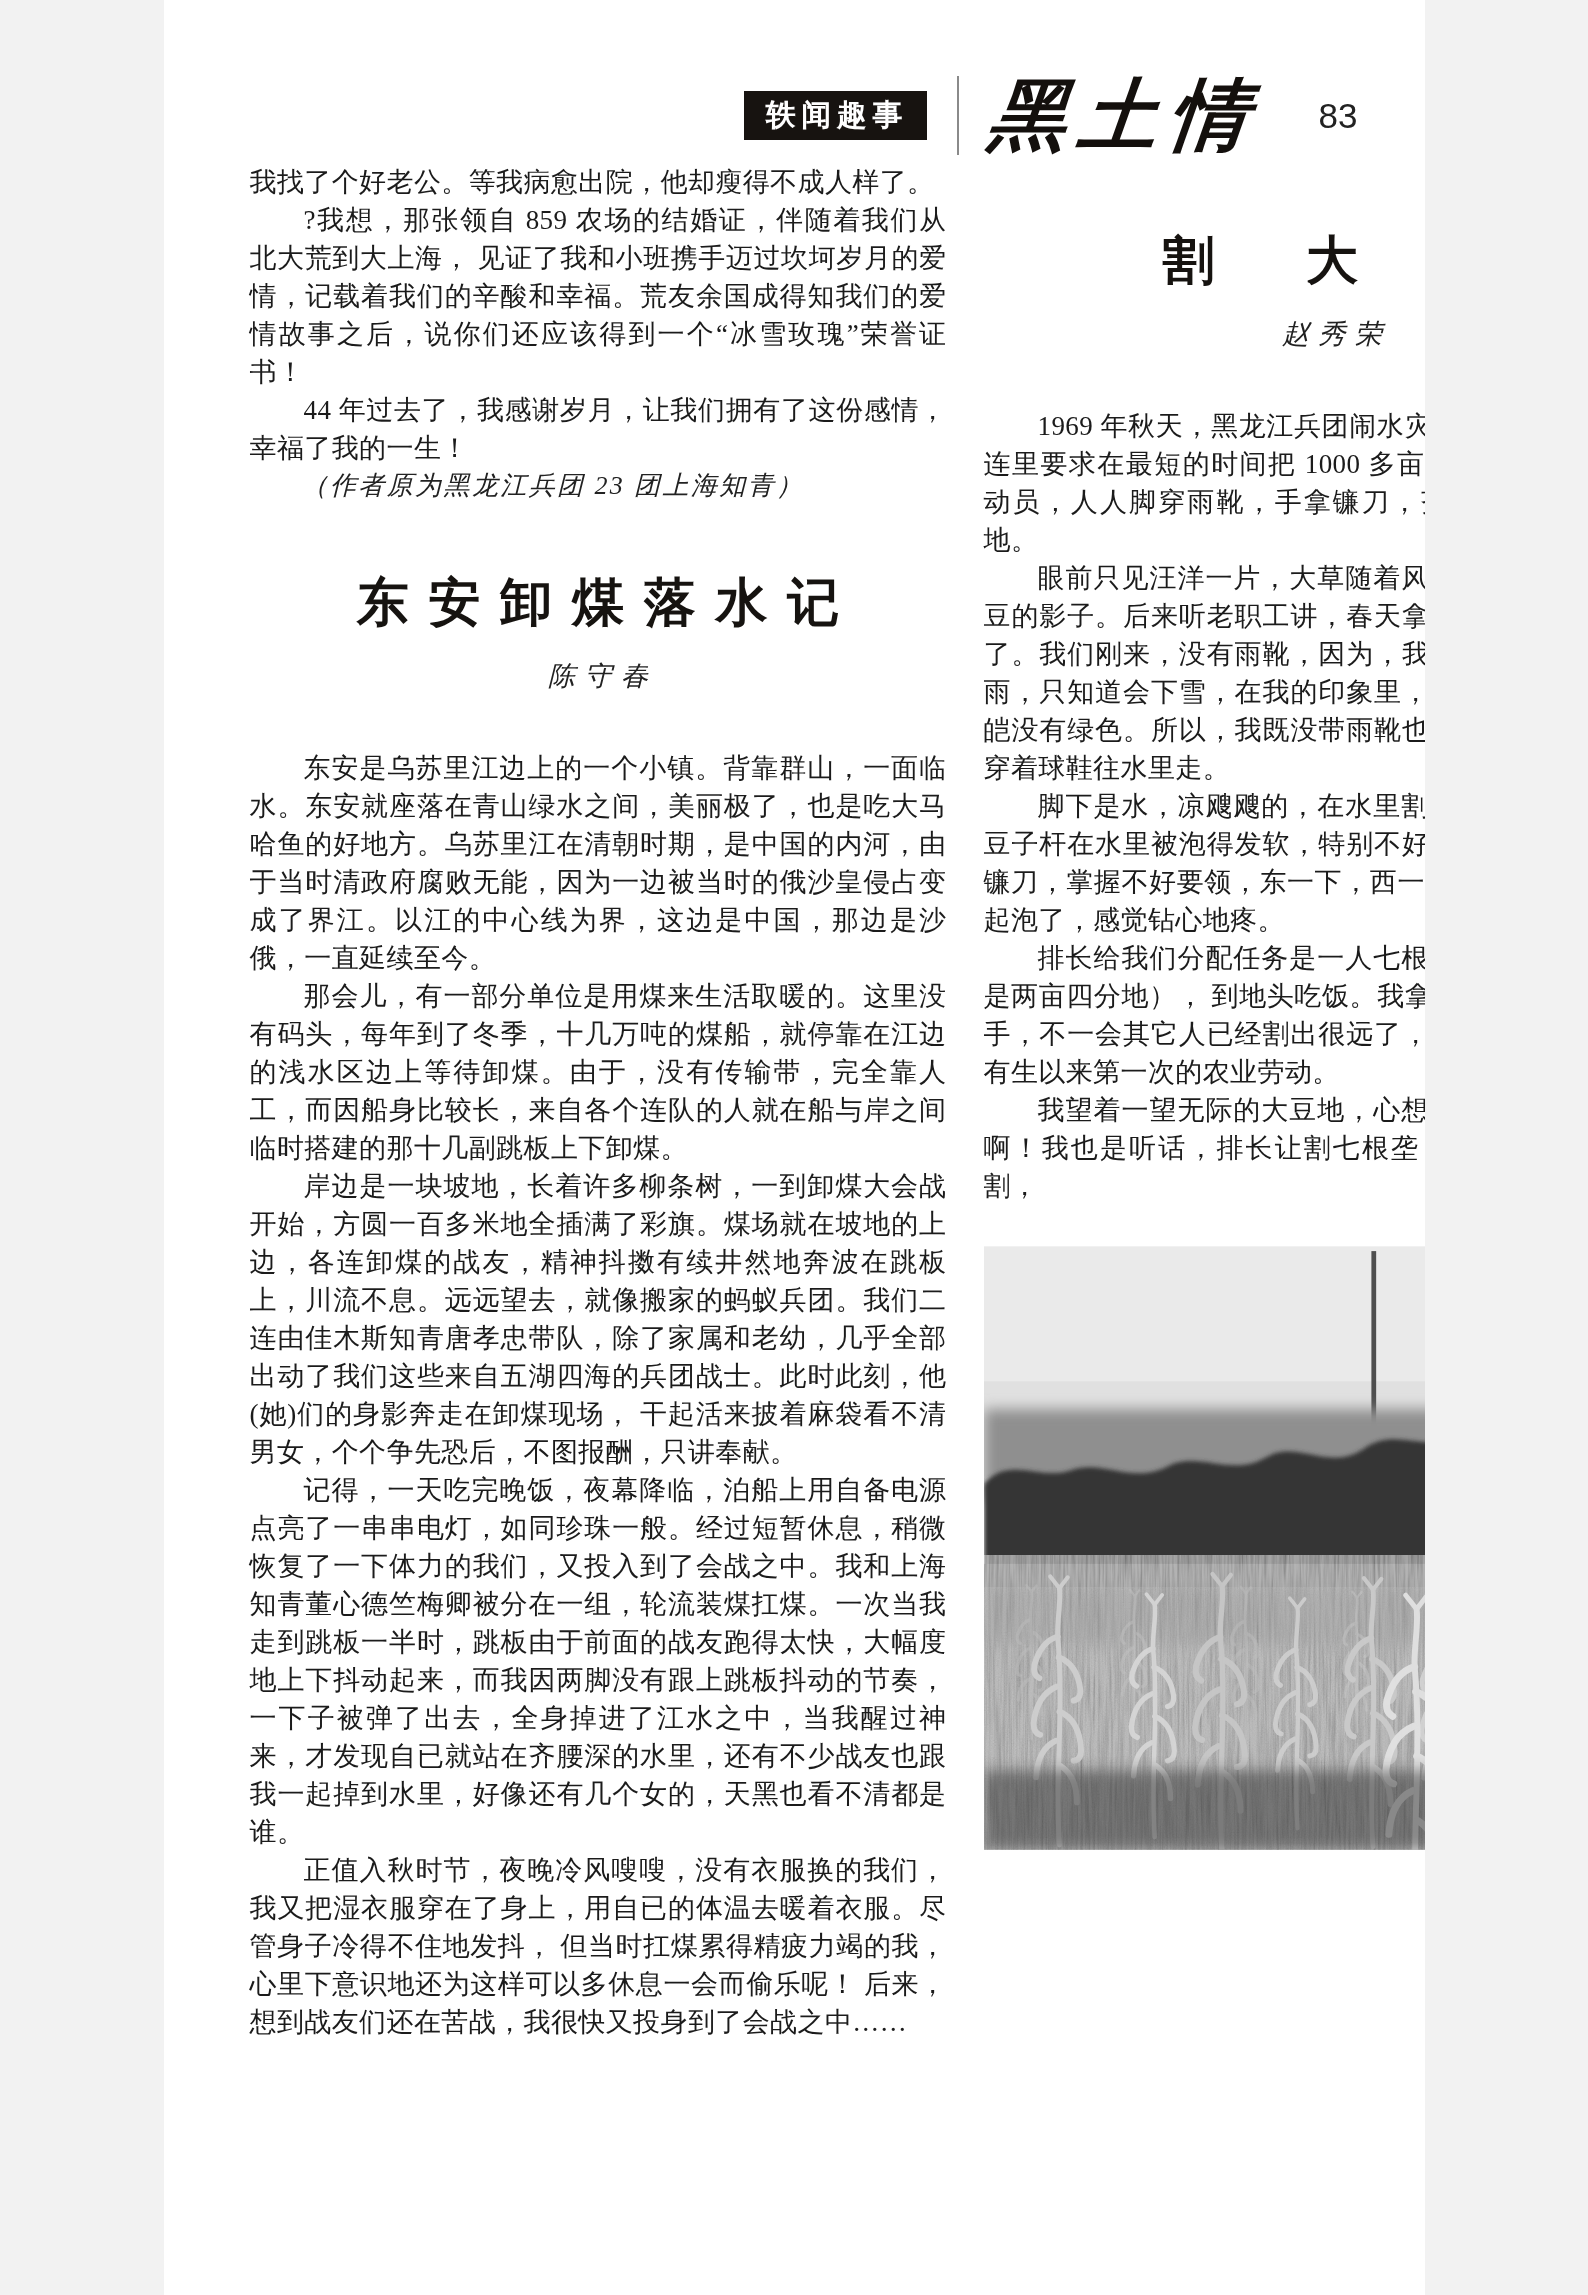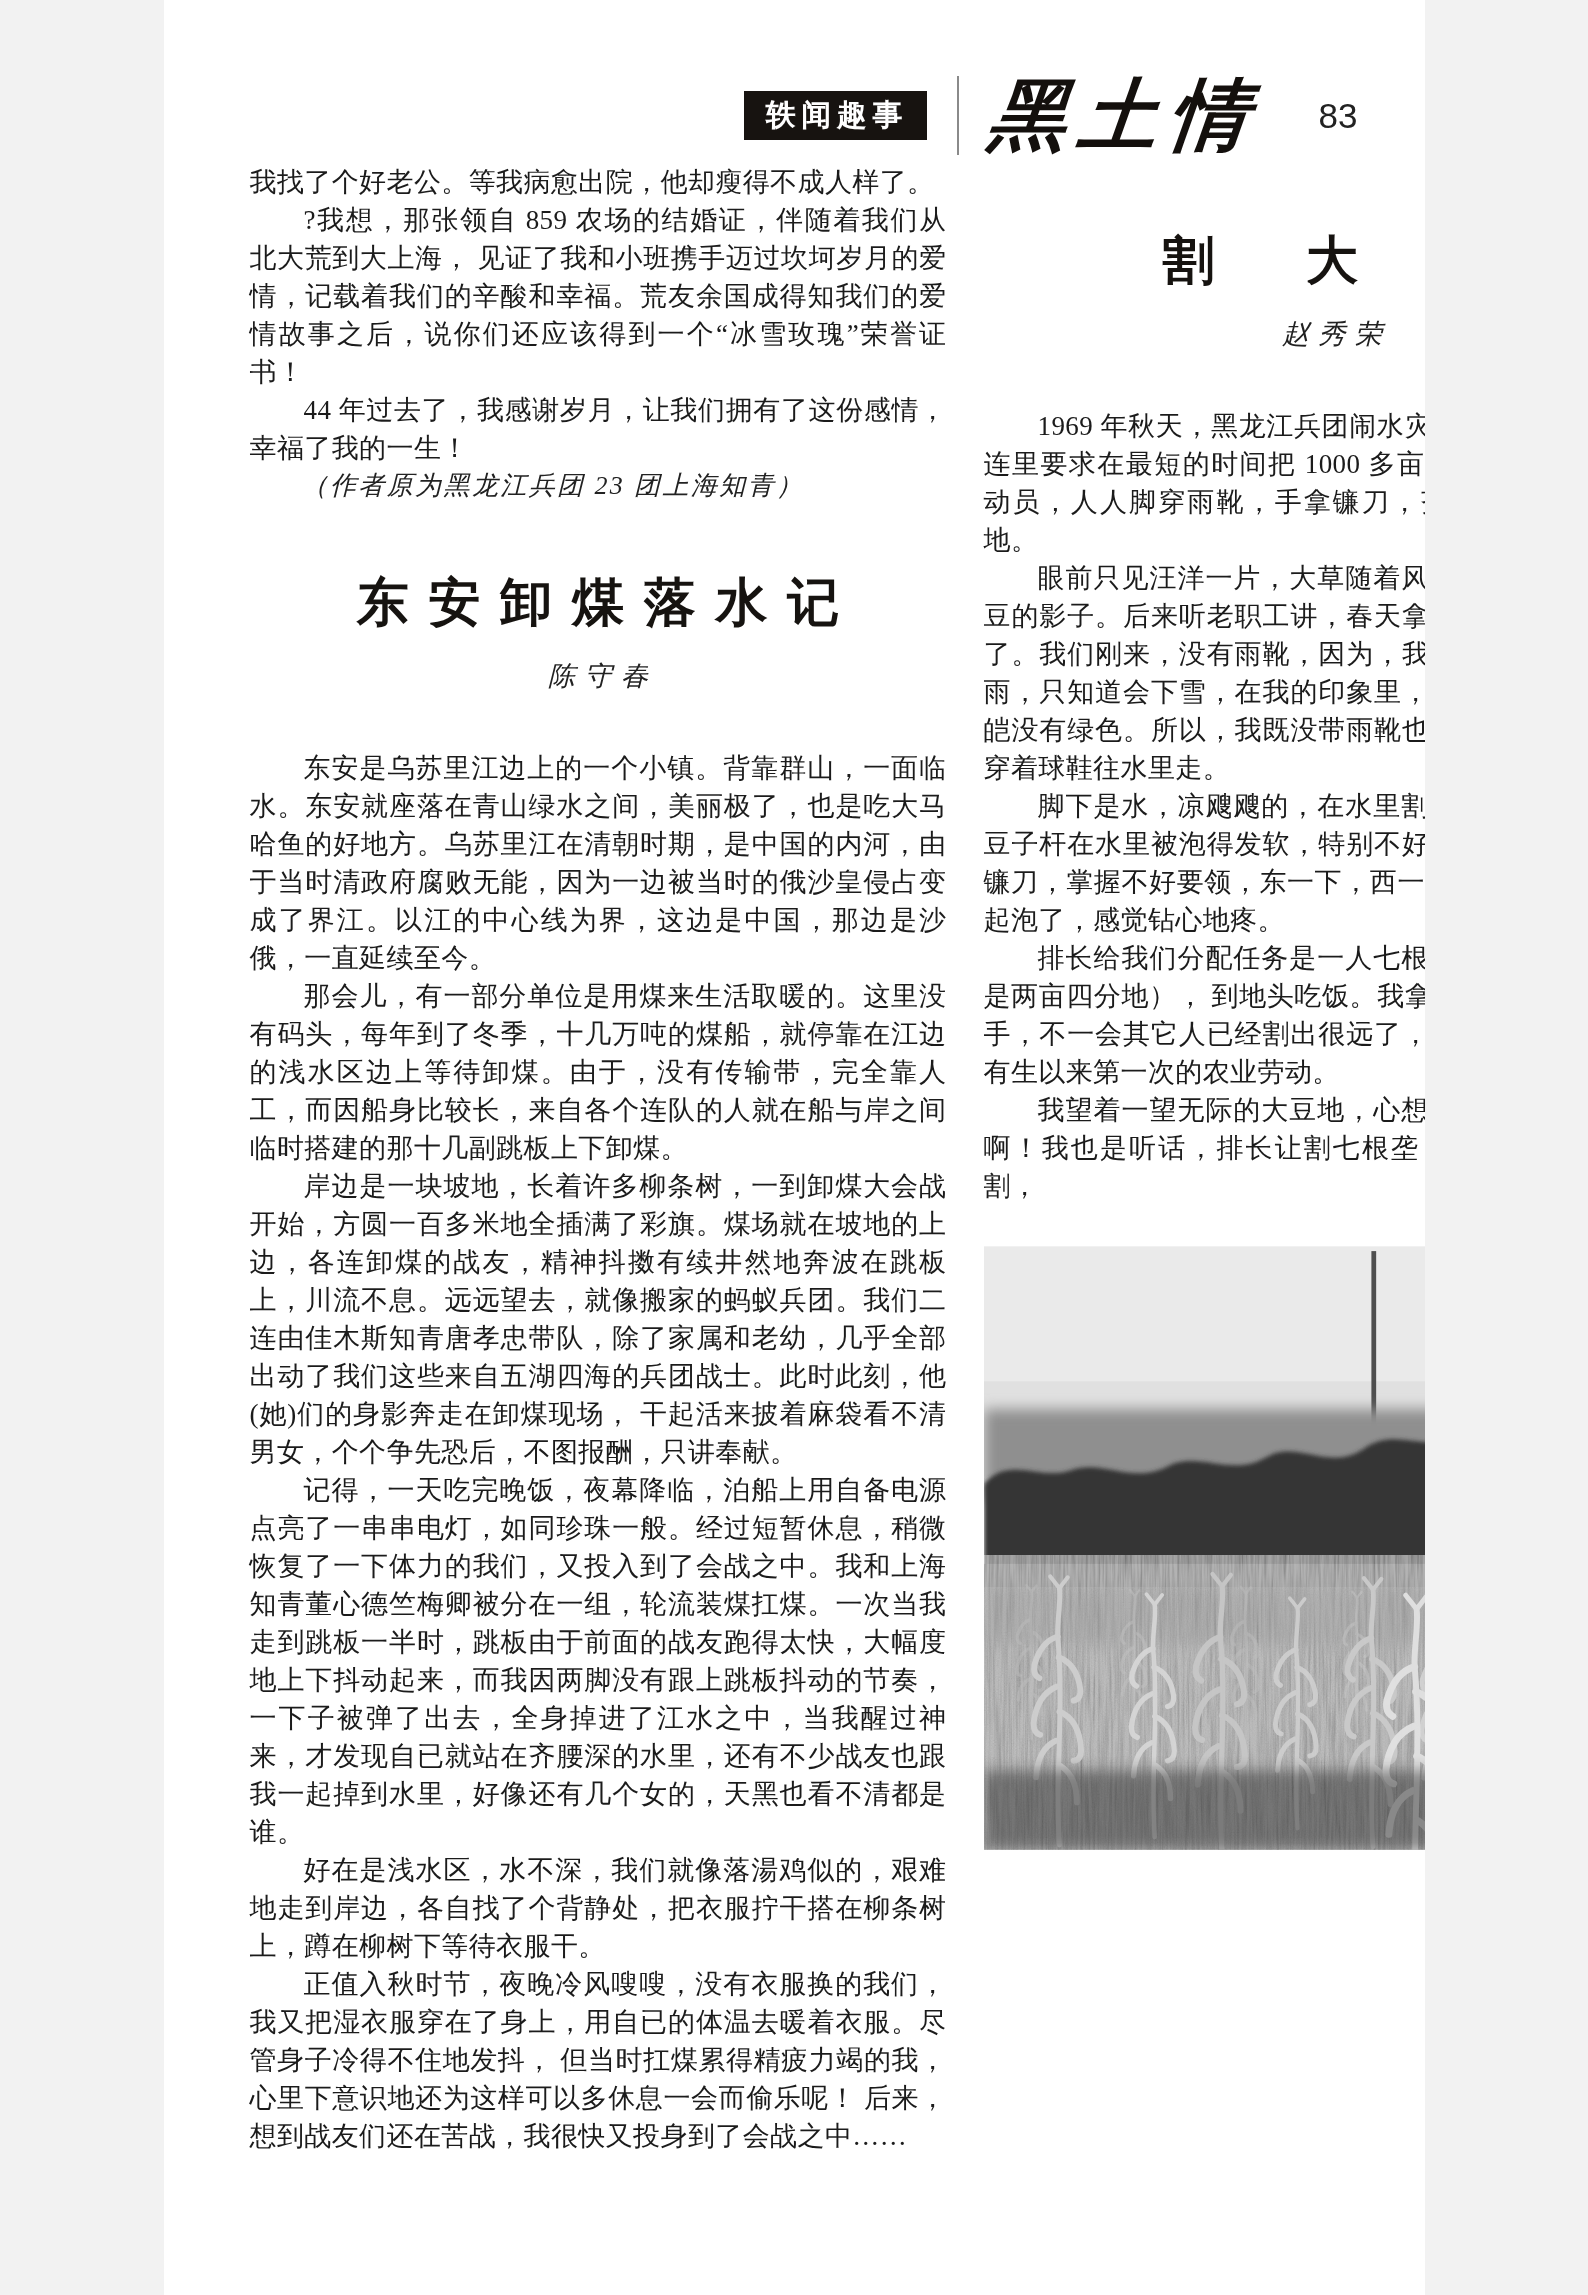--- a/index.html
+++ b/index.html
@@ -86,21 +86,20 @@
       </div>
 
       <h2 class="article-title">东安卸煤落水记</h2>
       <div class="article-author">陈守春</div>
 
       <div class="article-body">
         <p>东安是乌苏里江边上的一个小镇。背靠群山，一面临水。东安就座落在青山绿水之间，美丽极了，也是吃大马哈鱼的好地方。乌苏里江在清朝时期，是中国的内河，由于当时清政府腐败无能，因为一边被当时的俄沙皇侵占变成了界江。以江的中心线为界，这边是中国，那边是沙俄，一直延续至今。</p>
         <p>那会儿，有一部分单位是用煤来生活取暖的。这里没有码头，每年到了冬季，十几万吨的煤船，就停靠在江边的浅水区边上等待卸煤。由于，没有传输带，完全靠人工，而因船身比较长，来自各个连队的人就在船与岸之间临时搭建的那十几副跳板上下卸煤。</p>
         <p>岸边是一块坡地，长着许多柳条树，一到卸煤大会战开始，方圆一百多米地全插满了彩旗。煤场就在坡地的上边，各连卸煤的战友，精神抖擞有续井然地奔波在跳板上，川流不息。远远望去，就像搬家的蚂蚁兵团。我们二连由佳木斯知青唐孝忠带队，除了家属和老幼，几乎全部出动了我们这些来自五湖四海的兵团战士。此时此刻，他(她)们的身影奔走在卸煤现场， 干起活来披着麻袋看不清男女，个个争先恐后，不图报酬，只讲奉献。</p>
         <p>记得，一天吃完晚饭，夜幕降临，泊船上用自备电源点亮了一串串电灯，如同珍珠一般。经过短暂休息，稍微恢复了一下体力的我们，又投入到了会战之中。我和上海知青董心德竺梅卿被分在一组，轮流装煤扛煤。一次当我走到跳板一半时，跳板由于前面的战友跑得太快，大幅度地上下抖动起来，而我因两脚没有跟上跳板抖动的节奏，一下子被弹了出去，全身掉进了江水之中，当我醒过神来，才发现自已就站在齐腰深的水里，还有不少战友也跟我一起掉到水里，好像还有几个女的，天黑也看不清都是谁。</p>
-        <p>好在是浅水区，水不深，我们就像落湯鸡似的，艰难地走到岸边，各自找了个背静处，把衣服拧干搭在柳条树上，蹲在柳树下等待衣服干。</p>
         <p>正值入秋时节，夜晚冷风嗖嗖，没有衣服换的我们，我又把湿衣服穿在了身上，用自已的体温去暖着衣服。尽管身子冷得不住地发抖， 但当时扛煤累得精疲力竭的我，心里下意识地还为这样可以多休息一会而偷乐呢！ 后来，想到战友们还在苦战，我很快又投身到了会战之中……</p>
       </div>
     </section>
 
     <section class="column">
 
       <h2 class="article-title">割　大　豆</h2>
       <div class="article-author">赵秀荣</div>
 
       <div class="article-body">

